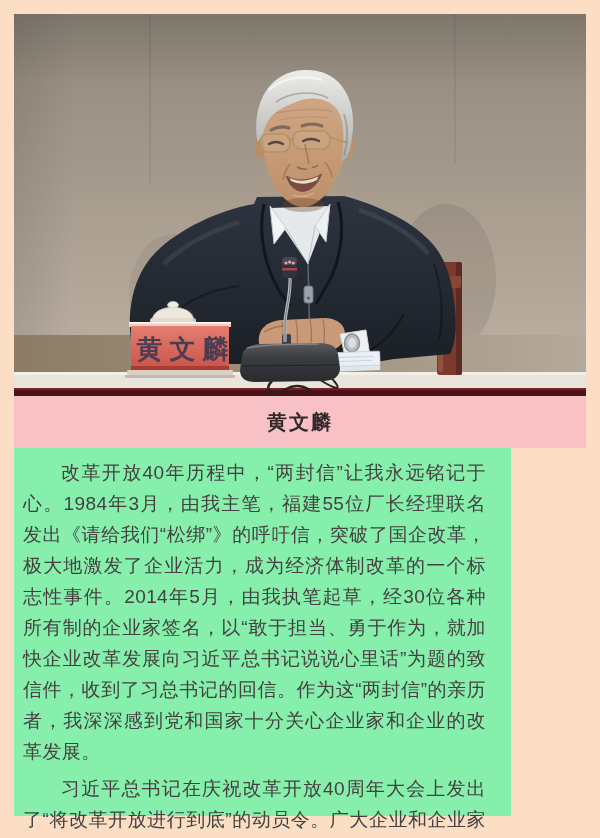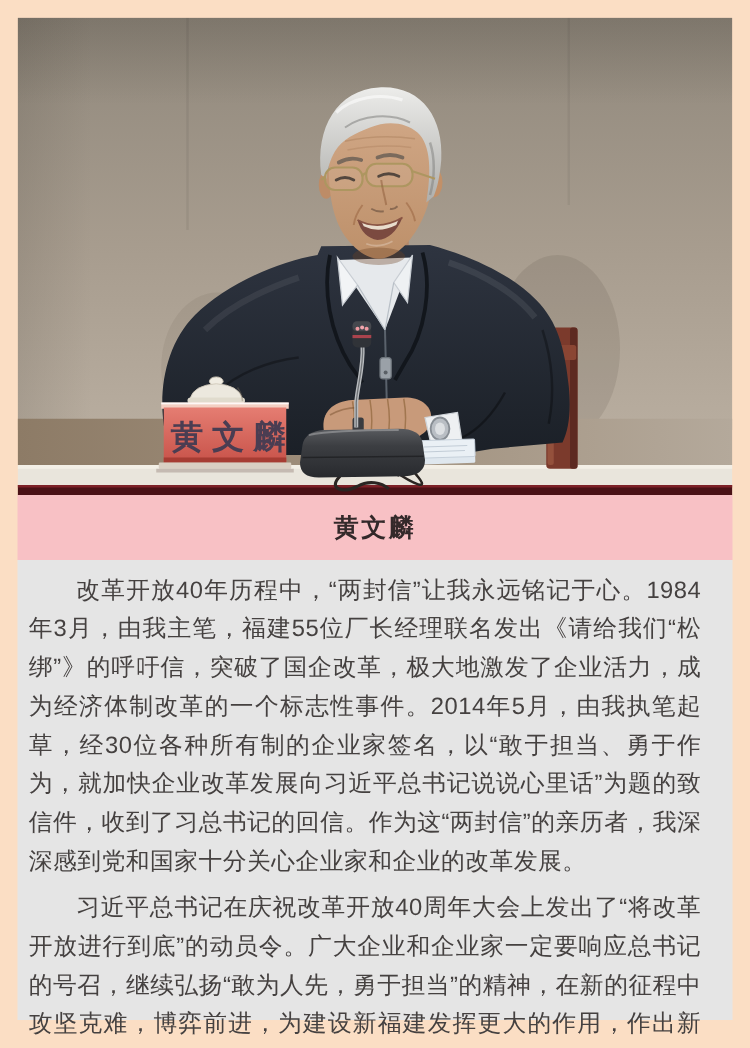--- a/index.html
+++ b/index.html
@@ -18,22 +18,22 @@
   .title-bar{
     position:absolute;left:14px;top:396px;width:572px;height:52px;
     background:#f8c1c5;
     display:flex;align-items:center;justify-content:center;
   }
   .title-bar h1{
     margin:0;font-size:20px;font-weight:bold;color:#33292a;
     letter-spacing:2px;
   }
   .body-panel{
-    position:absolute;left:14px;top:448px;width:572px;height:368px;
-    background:#e5e5e5;
+    position:absolute;left:14px;top:448px;width:497px;height:368px;
+    background:#86efac;
     box-sizing:border-box;
     padding:9px 25px 12px 9px;
   }
   .body-panel p{
     margin:0;
     font-size:19px;
     line-height:31px;
     color:#454140;
     text-align:justify;
     text-indent:2em;

